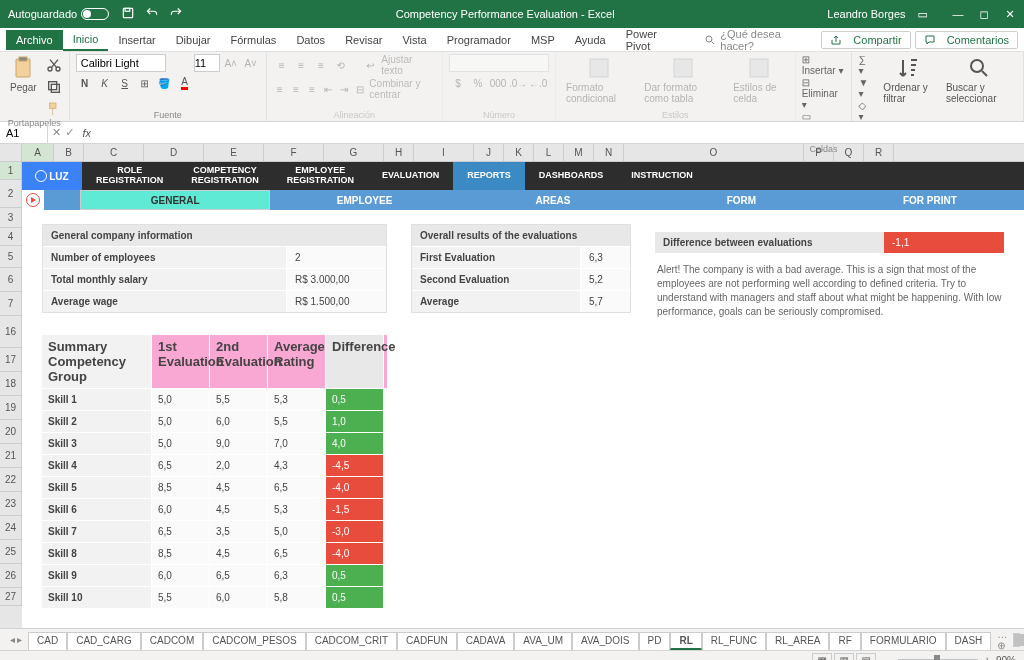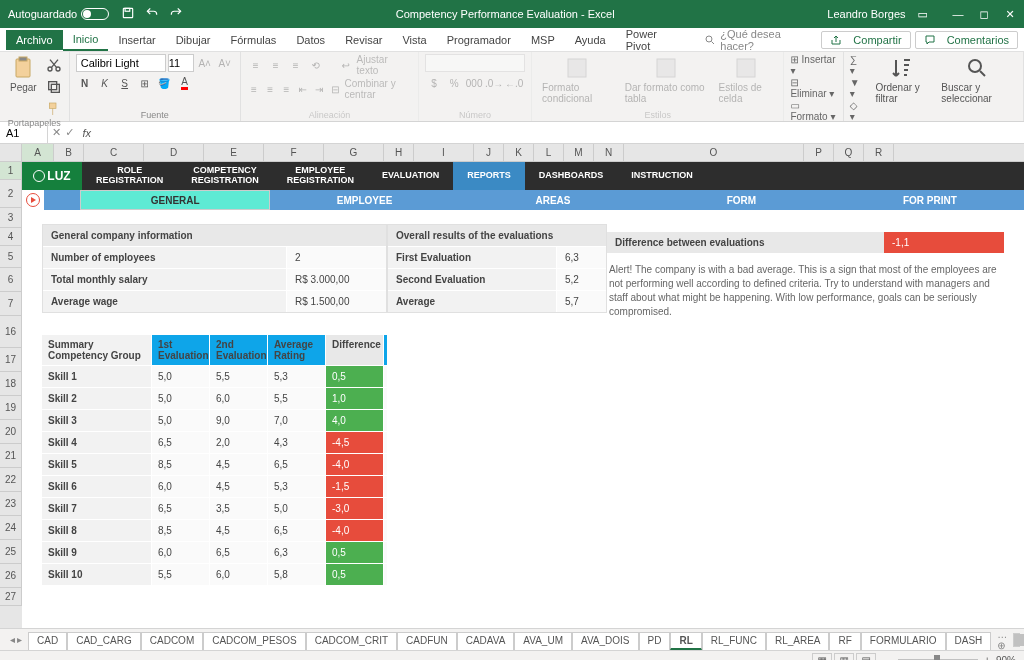--- a/index.html
+++ b/index.html
@@ -32,21 +32,21 @@
 .ribbon-group { border-right: 1px solid #e1e1e1; padding: 2px 6px 0; display: flex; flex-direction: column; justify-content: space-between; }
 .ribbon-group .label { text-align: center; font-size: 9px; color: #888; padding-bottom: 1px; }
 .ribbon-group .content { display: flex; align-items: flex-start; gap: 4px; flex: 1; }
 .big-btn { display: flex; flex-direction: column; align-items: center; gap: 2px; padding: 2px 4px; color: #555; }
 .big-btn svg { width: 24px; height: 24px; }
 .ico16 { width: 16px; height: 16px; }
 .ico12 { width: 12px; height: 12px; }
 .font-controls { display: flex; flex-direction: column; gap: 2px; }
 .font-row { display: flex; gap: 2px; align-items: center; }
 .font-name { border: 1px solid #ccc; background: #fff; padding: 1px 4px; width: 90px; height: 18px; font-size: 11px; }
-.font-size { border: 1px solid #ccc; background: #fff; padding: 1px 0; width: 26px; height: 18px; font-size: 11px; }
+.font-size { border: 1px solid #ccc; background: #fff; padding: 1px 0; width: 26px; height: 18px; font-size: 11px; margin-left: 26px; }
 .toolbtn { width: 18px; height: 18px; display: flex; align-items: center; justify-content: center; color: #555; }
 .disabled { opacity: 0.4; }
 
 
 .formula-bar { height: 22px; display: flex; align-items: center; border-bottom: 1px solid #d4d4d4; font-size: 11px; }
 .name-box { width: 48px; border-right: 1px solid #d4d4d4; padding: 2px 6px; height: 100%; display: flex; align-items: center; }
 .fb-btns { display: flex; gap: 4px; padding: 0 4px; color: #888; }
 .fx { font-style: italic; color: #555; padding: 0 4px; }
 .formula-input { flex: 1; border: none; padding: 2px 4px; height: 100%; }
 
@@ -58,50 +58,50 @@
 
 
 .grid { display: flex; height: 466px; }
 .row-headers { width: 22px; background: #e6e6e6; font-size: 10px; color: #555; }
 .rh { height: 18px; border-bottom: 1px solid #ccc; border-right: 1px solid #ccc; text-align: center; line-height: 18px; }
 .rh.first { background: #d3e5d3; }
 .sheet { flex: 1; position: relative; background: #fff; overflow: hidden; }
 
 
 .dash-nav { position: absolute; top: 0; left: 0; right: 0; height: 28px; background: #2d2d2d; display: flex; align-items: stretch; color: #fff; font-size: 9px; font-weight: bold; }
-.dash-logo { width: 60px; background: #15803d; display: flex; align-items: center; justify-content: center; font-size: 12px; gap: 2px; }
+.dash-logo { width: 60px; background: #3b82f6; display: flex; align-items: center; justify-content: center; font-size: 10px; gap: 2px; }
 .dash-logo .ring { width: 12px; height: 12px; border: 1px solid #fff; border-radius: 50%; }
 .dash-tab { padding: 0 14px; display: flex; align-items: center; text-align: center; line-height: 1.1; }
 .dash-tab.reports { background: #3b8ac4; }
 .dash-subnav { position: absolute; top: 28px; left: 0; right: 0; height: 20px; background: #5b9bd5; display: flex; align-items: stretch; color: #fff; font-size: 10px; font-weight: bold; }
 .play-cell { width: 22px; background: #fff; display: flex; align-items: center; justify-content: center; }
 .play-cell .circ { width: 14px; height: 14px; border: 1.5px solid #e74c3c; border-radius: 50%; display: flex; align-items: center; justify-content: center; }
 .play-cell .tri { width: 0; height: 0; border-left: 5px solid #e74c3c; border-top: 3px solid transparent; border-bottom: 3px solid transparent; margin-left: 1px; }
 .sub-tab { flex: 1; display: flex; align-items: center; justify-content: center; }
 .sub-tab.general { background: #5eead4; color: #333; border: 1px solid #ccc; margin-left: 36px; }
 
 
 .report-body { position: absolute; top: 56px; left: 0; right: 0; bottom: 0; padding: 6px 20px; font-size: 10px; color: #444; }
-.report-cols { display: flex; gap: 0; }
+.report-cols { display: flex; gap: 24px; }
 .card { background: #f2f2f2; border: 1px solid #e0e0e0; }
 .card-header { background: #e8e8e8; padding: 5px 8px; font-weight: bold; font-size: 10px; }
 .card-row { display: flex; }
 .card-row .k { flex: 1; padding: 5px 8px; font-weight: bold; background: #f2f2f2; border-top: 1px solid #fff; }
 .card-row .v { width: 100px; padding: 5px 8px; background: #fafafa; border-top: 1px solid #fff; border-left: 1px solid #fff; }
 .left-col { width: 345px; }
 .mid-col { width: 220px; }
 .right-col { flex: 1; }
 .diff-box { display: flex; margin-bottom: 2px; margin-top: 8px; }
 .diff-box .k { flex: 1; padding: 5px 8px; font-weight: bold; background: #e8e8e8; }
 .diff-box .v { width: 120px; padding: 5px 8px; background: #e74c3c; color: #fff; }
 .alert-text { padding: 8px 2px; font-size: 10px; color: #666; line-height: 1.4; }
 
 
 .skills-table { width: 345px; margin-top: 8px; }
-.skills-table .hdr { display: flex; background: #0ea5e9; font-weight: bold; font-size: 10px; }
+.skills-table .hdr { display: flex; background: #f9a8d4; font-weight: bold; font-size: 13px; }
 .skills-table .hdr > div { padding: 4px 6px; border-right: 1px solid #fff; }
 .skills-table .row { display: flex; background: #fafafa; border-top: 1px solid #fff; }
 .skills-table .row > div { padding: 5px 6px; border-right: 1px solid #fff; font-size: 10px; }
 .c-name { width: 110px; background: #f2f2f2; font-weight: bold; }
 .c-e1 { width: 58px; }
 .c-e2 { width: 58px; }
 .c-avg { width: 58px; }
 .c-diff { width: 58px; color: #fff; text-align: left; }
 .pos { background: #4caf50; }
 .neg { background: #e74c3c; }

